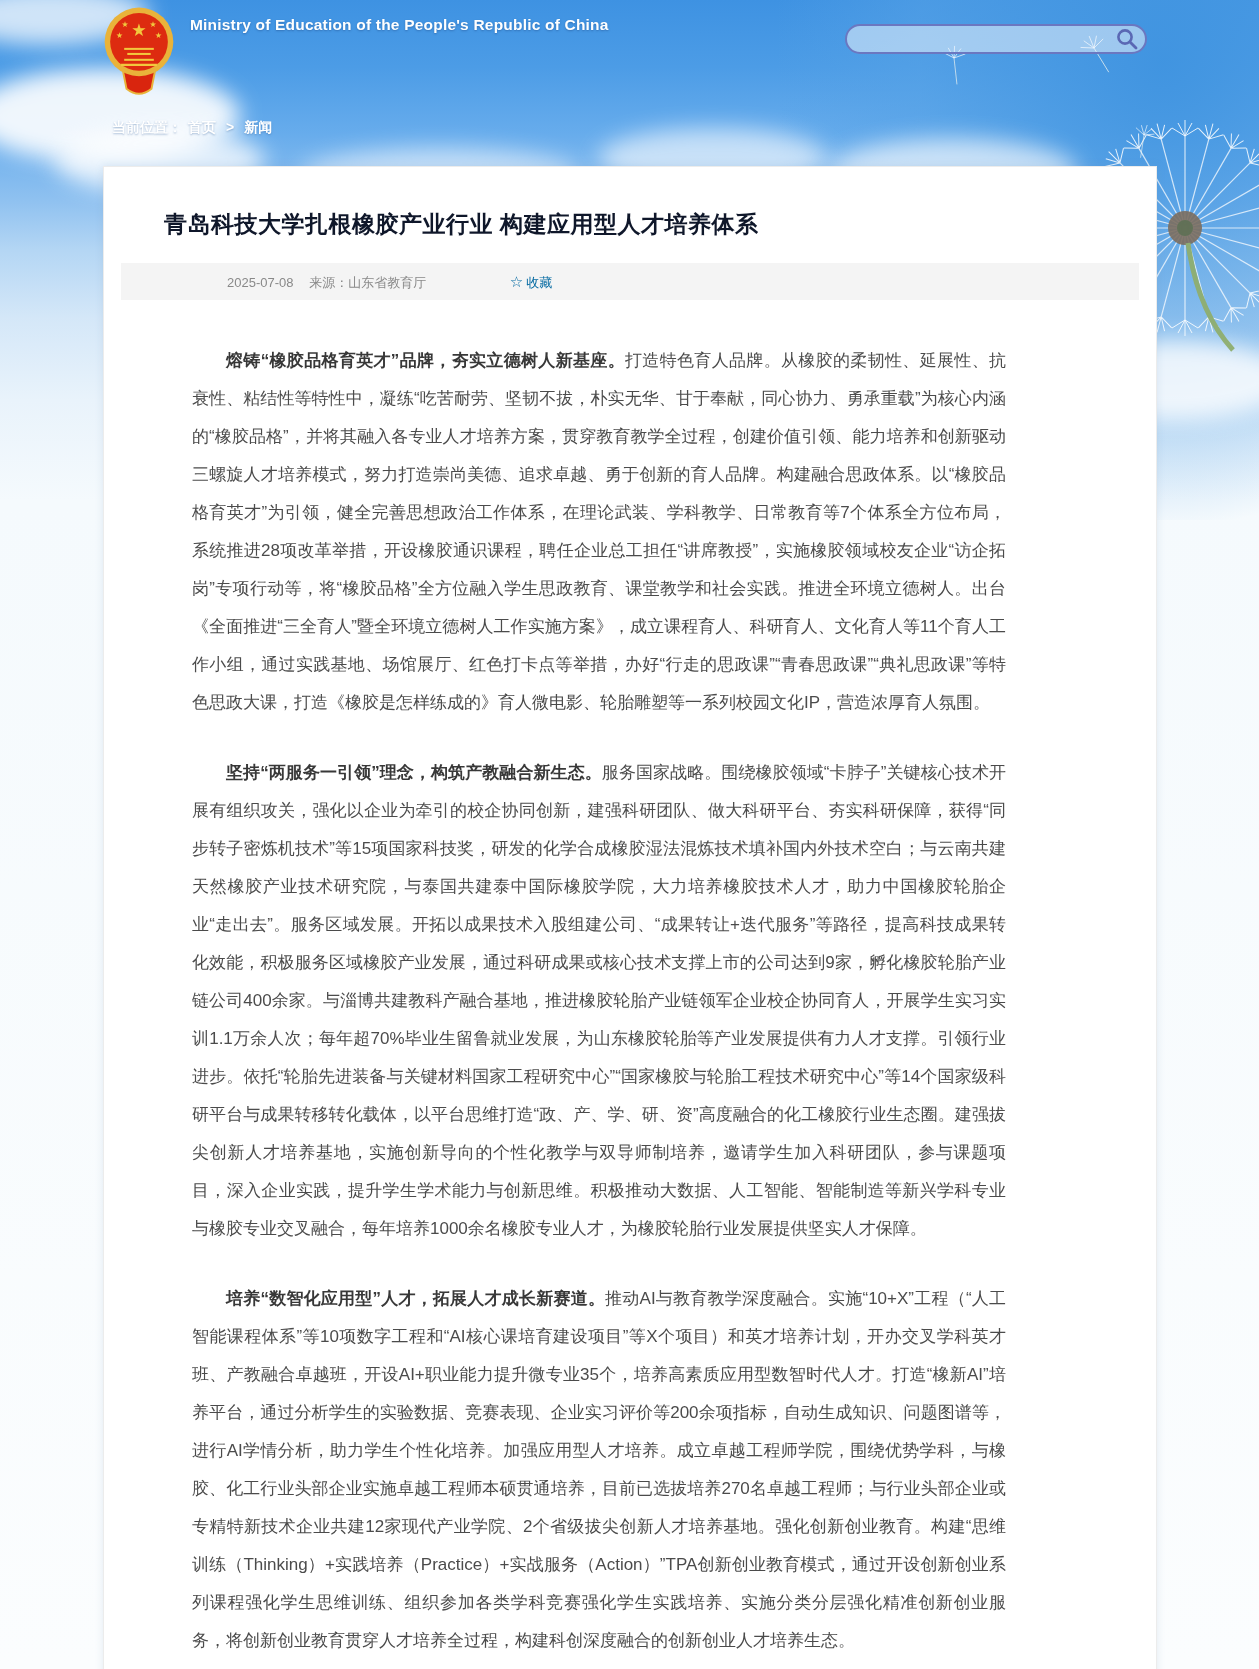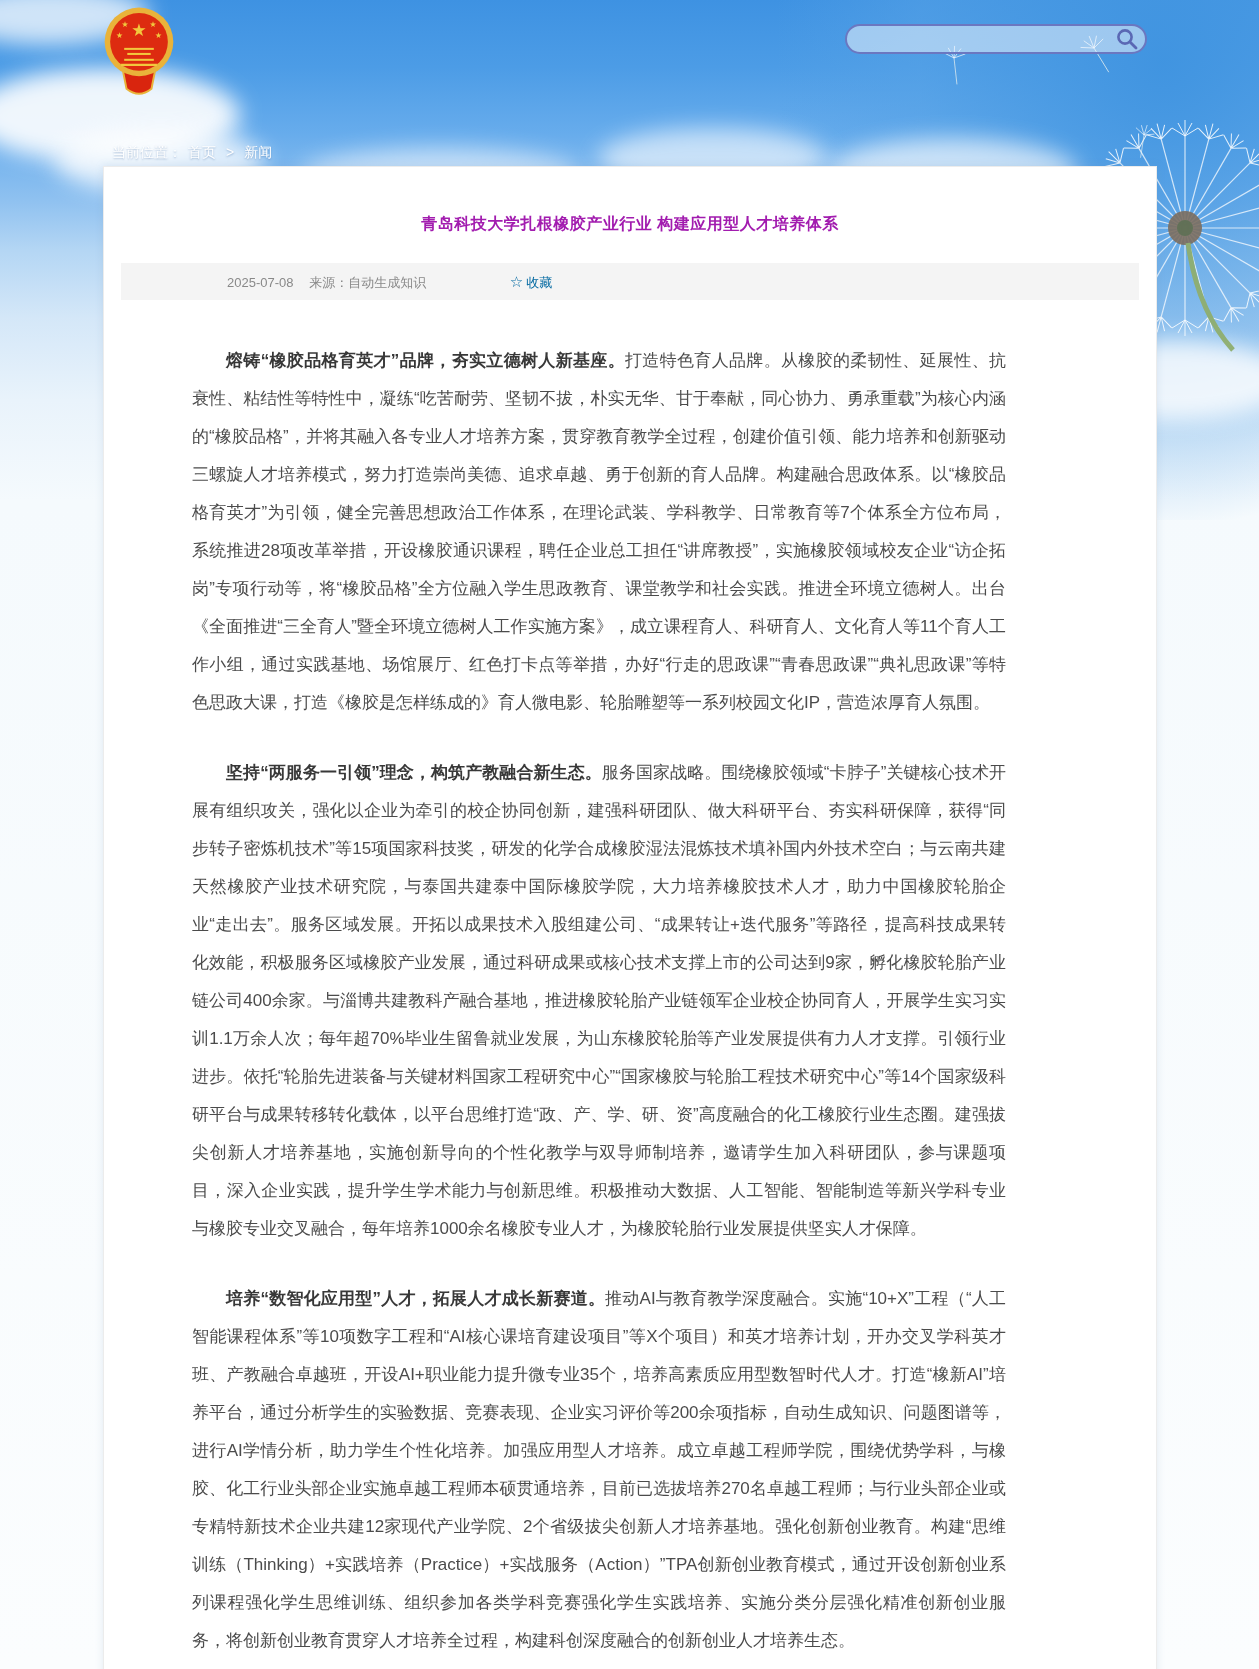--- a/index.html
+++ b/index.html
@@ -33,31 +33,31 @@
     text-shadow:0 1px 2px rgba(34,78,140,.5);}
 
   
   .search-box{position:absolute;left:845px;top:24px;width:302px;height:30px;z-index:4;
     border:2px solid #6b77c0;border-radius:17px;background:rgba(234,242,252,.55);box-sizing:border-box;}
   .search-box input{position:absolute;left:0;top:0;width:255px;height:26px;background:transparent;border:none;outline:none;
     padding:0 0 0 16px;font-size:14px;color:#345;}
   .search-btn{position:absolute;right:5px;top:1px;width:26px;height:24px;border:none;background:transparent;cursor:pointer;padding:0;}
 
   
-  .breadcrumb{position:absolute;left:112px;top:144px;z-index:4;font-size:14px;color:#fff;
-    text-shadow:0 1px 2px rgba(60,104,160,.45);}
+  .breadcrumb{position:absolute;left:112px;top:119px;z-index:4;font-size:14px;color:#fff;
+    text-shadow:0 1px 2px rgba(60,104,160,.45);font-weight:bold;}
   .breadcrumb a{color:#fff;text-decoration:none;cursor:pointer;}
   .breadcrumb .sep{margin:0 10px;}
   .breadcrumb a.bc1{margin-left:6px;}
 
   
   .card{position:absolute;left:103px;top:166px;width:1054px;height:1520px;background:#fff;z-index:5;
     border:1px solid #ececec;box-sizing:border-box;box-shadow:0 0 8px rgba(110,150,190,.18);}
-  .article-title{margin:42px 60px 0;text-align:center;font-size:16px;line-height:30px;font-weight:bold;
-    color:#a21caf;letter-spacing:.5px;}
+  .article-title{margin:42px 60px 0;font-size:23px;line-height:30px;font-weight:bold;
+    color:#0f172a;letter-spacing:.5px;}
   .meta-bar{margin:24px 17px 0;height:37px;line-height:37px;background:#f4f4f4;font-size:13px;color:#898989;
     padding-left:106px;box-sizing:border-box;}
   .meta-bar .date{margin-right:12px;}
   .meta-bar .source{margin-right:80px;}
   .favorite{cursor:pointer;color:#0369a1;margin-top:45px;}
   .favorite .star{font-size:15px;margin-right:3px;}
   .article-body{width:814px;margin:42px 0 0 88px;font-size:17px;line-height:38px;color:#4b4b4b;
     text-align:justify;}
   .article-body p{margin:0 0 32px;text-indent:2em;}
   .article-body p strong{color:#383838;}
@@ -130,20 +130,21 @@
     <text x="25" y="41" font-size="10" fill="#f2c83d" text-anchor="middle" font-family="'DejaVu Sans',sans-serif">★</text>
     <text x="75" y="41" font-size="10" fill="#f2c83d" text-anchor="middle" font-family="'DejaVu Sans',sans-serif">★</text>
     <g stroke="#f2c83d" fill="none" stroke-width="2.6">
       <path d="M31,55 h38"></path>
       <path d="M35,61.5 h30"></path>
       <path d="M31,69 h38"></path>
       <path d="M27,75.5 h46"></path>
     </g>
   </svg>
   <div class="title-block">
+    <div class="site-subtitle">Ministry of Education of the People's Republic of China</div>
   </div>
 </div>
 
 <div class="search-box">
   <input type="text" placeholder="" style="">
   <button class="search-btn">
     <svg width="24" height="24" viewBox="0 0 24 24">
       <circle cx="10" cy="10" r="6.6" fill="none" stroke="#5a68b4" stroke-width="2.6"></circle>
       <line x1="15" y1="15" x2="21" y2="21" stroke="#5a68b4" stroke-width="2.8" stroke-linecap="round"></line>
     </svg>
@@ -152,21 +153,21 @@
 
 <div class="breadcrumb">
   <span>当前位置：</span><a class="bc1">首页</a><span class="sep">&gt;</span><a>新闻</a>
 </div>
 
 <div class="card">
   <h1 class="article-title">青岛科技大学扎根橡胶产业行业 构建应用型人才培养体系</h1>
 
   <div class="meta-bar">
     <span class="date">2025-07-08</span>
-    <span class="source">来源：自动生成知识</span>
+    <span class="source">来源：山东省教育厅</span>
     <span class="favorite"><span class="star">☆</span><span>收藏</span></span>
   </div>
 
   <div class="article-body">
     <p><strong>熔铸“橡胶品格育英才”品牌，夯实立德树人新基座。</strong><span>打造特色育人品牌。从橡胶的柔韧性、延展性、抗衰性、粘结性等特性中，凝练“吃苦耐劳、坚韧不拔，朴实无华、甘于奉献，同心协力、勇承重载”为核心内涵的“橡胶品格”，并将其融入各专业人才培养方案，贯穿教育教学全过程，创建价值引领、能力培养和创新驱动三螺旋人才培养模式，努力打造崇尚美德、追求卓越、勇于创新的育人品牌。构建融合思政体系。以“橡胶品格育英才”为引领，健全完善思想政治工作体系，在理论武装、学科教学、日常教育等7个体系全方位布局，系统推进28项改革举措，开设橡胶通识课程，聘任企业总工担任“讲席教授”，实施橡胶领域校友企业“访企拓岗”专项行动等，将“橡胶品格”全方位融入学生思政教育、课堂教学和社会实践。推进全环境立德树人。出台《全面推进“三全育人”暨全环境立德树人工作实施方案》，成立课程育人、科研育人、文化育人等11个育人工作小组，通过实践基地、场馆展厅、红色打卡点等举措，办好“行走的思政课”“青春思政课”“典礼思政课”等特色思政大课，打造《橡胶是怎样练成的》育人微电影、轮胎雕塑等一系列校园文化IP，营造浓厚育人氛围。</span></p>
     <p><strong>坚持“两服务一引领”理念，构筑产教融合新生态。</strong><span>服务国家战略。围绕橡胶领域“卡脖子”关键核心技术开展有组织攻关，强化以企业为牵引的校企协同创新，建强科研团队、做大科研平台、夯实科研保障，获得“同步转子密炼机技术”等15项国家科技奖，研发的化学合成橡胶湿法混炼技术填补国内外技术空白；与云南共建天然橡胶产业技术研究院，与泰国共建泰中国际橡胶学院，大力培养橡胶技术人才，助力中国橡胶轮胎企业“走出去”。服务区域发展。开拓以成果技术入股组建公司、“成果转让+迭代服务”等路径，提高科技成果转化效能，积极服务区域橡胶产业发展，通过科研成果或核心技术支撑上市的公司达到9家，孵化橡胶轮胎产业链公司400余家。与淄博共建教科产融合基地，推进橡胶轮胎产业链领军企业校企协同育人，开展学生实习实训1.1万余人次；每年超70%毕业生留鲁就业发展，为山东橡胶轮胎等产业发展提供有力人才支撑。引领行业进步。依托“轮胎先进装备与关键材料国家工程研究中心”“国家橡胶与轮胎工程技术研究中心”等14个国家级科研平台与成果转移转化载体，以平台思维打造“政、产、学、研、资”高度融合的化工橡胶行业生态圈。建强拔尖创新人才培养基地，实施创新导向的个性化教学与双导师制培养，邀请学生加入科研团队，参与课题项目，深入企业实践，提升学生学术能力与创新思维。积极推动大数据、人工智能、智能制造等新兴学科专业与橡胶专业交叉融合，每年培养1000余名橡胶专业人才，为橡胶轮胎行业发展提供坚实人才保障。</span></p>
     <p><strong>培养“数智化应用型”人才，拓展人才成长新赛道。</strong><span>推动AI与教育教学深度融合。实施“10+X”工程（“人工智能课程体系”等10项数字工程和“AI核心课培育建设项目”等X个项目）和英才培养计划，开办交叉学科英才班、产教融合卓越班，开设AI+职业能力提升微专业35个，培养高素质应用型数智时代人才。打造“橡新AI”培养平台，通过分析学生的实验数据、竞赛表现、企业实习评价等200余项指标，自动生成知识、问题图谱等，进行AI学情分析，助力学生个性化培养。加强应用型人才培养。成立卓越工程师学院，围绕优势学科，与橡胶、化工行业头部企业实施卓越工程师本硕贯通培养，目前已选拔培养270名卓越工程师；与行业头部企业或专精特新技术企业共建12家现代产业学院、2个省级拔尖创新人才培养基地。强化创新创业教育。构建“思维训练（Thinking）+实践培养（Practice）+实战服务（Action）”TPA创新创业教育模式，通过开设创新创业系列课程强化学生思维训练、组织参加各类学科竞赛强化学生实践培养、实施分类分层强化精准创新创业服务，将创新创业教育贯穿人才培养全过程，构建科创深度融合的创新创业人才培养生态。</span></p>
   </div>
 </div>
 

